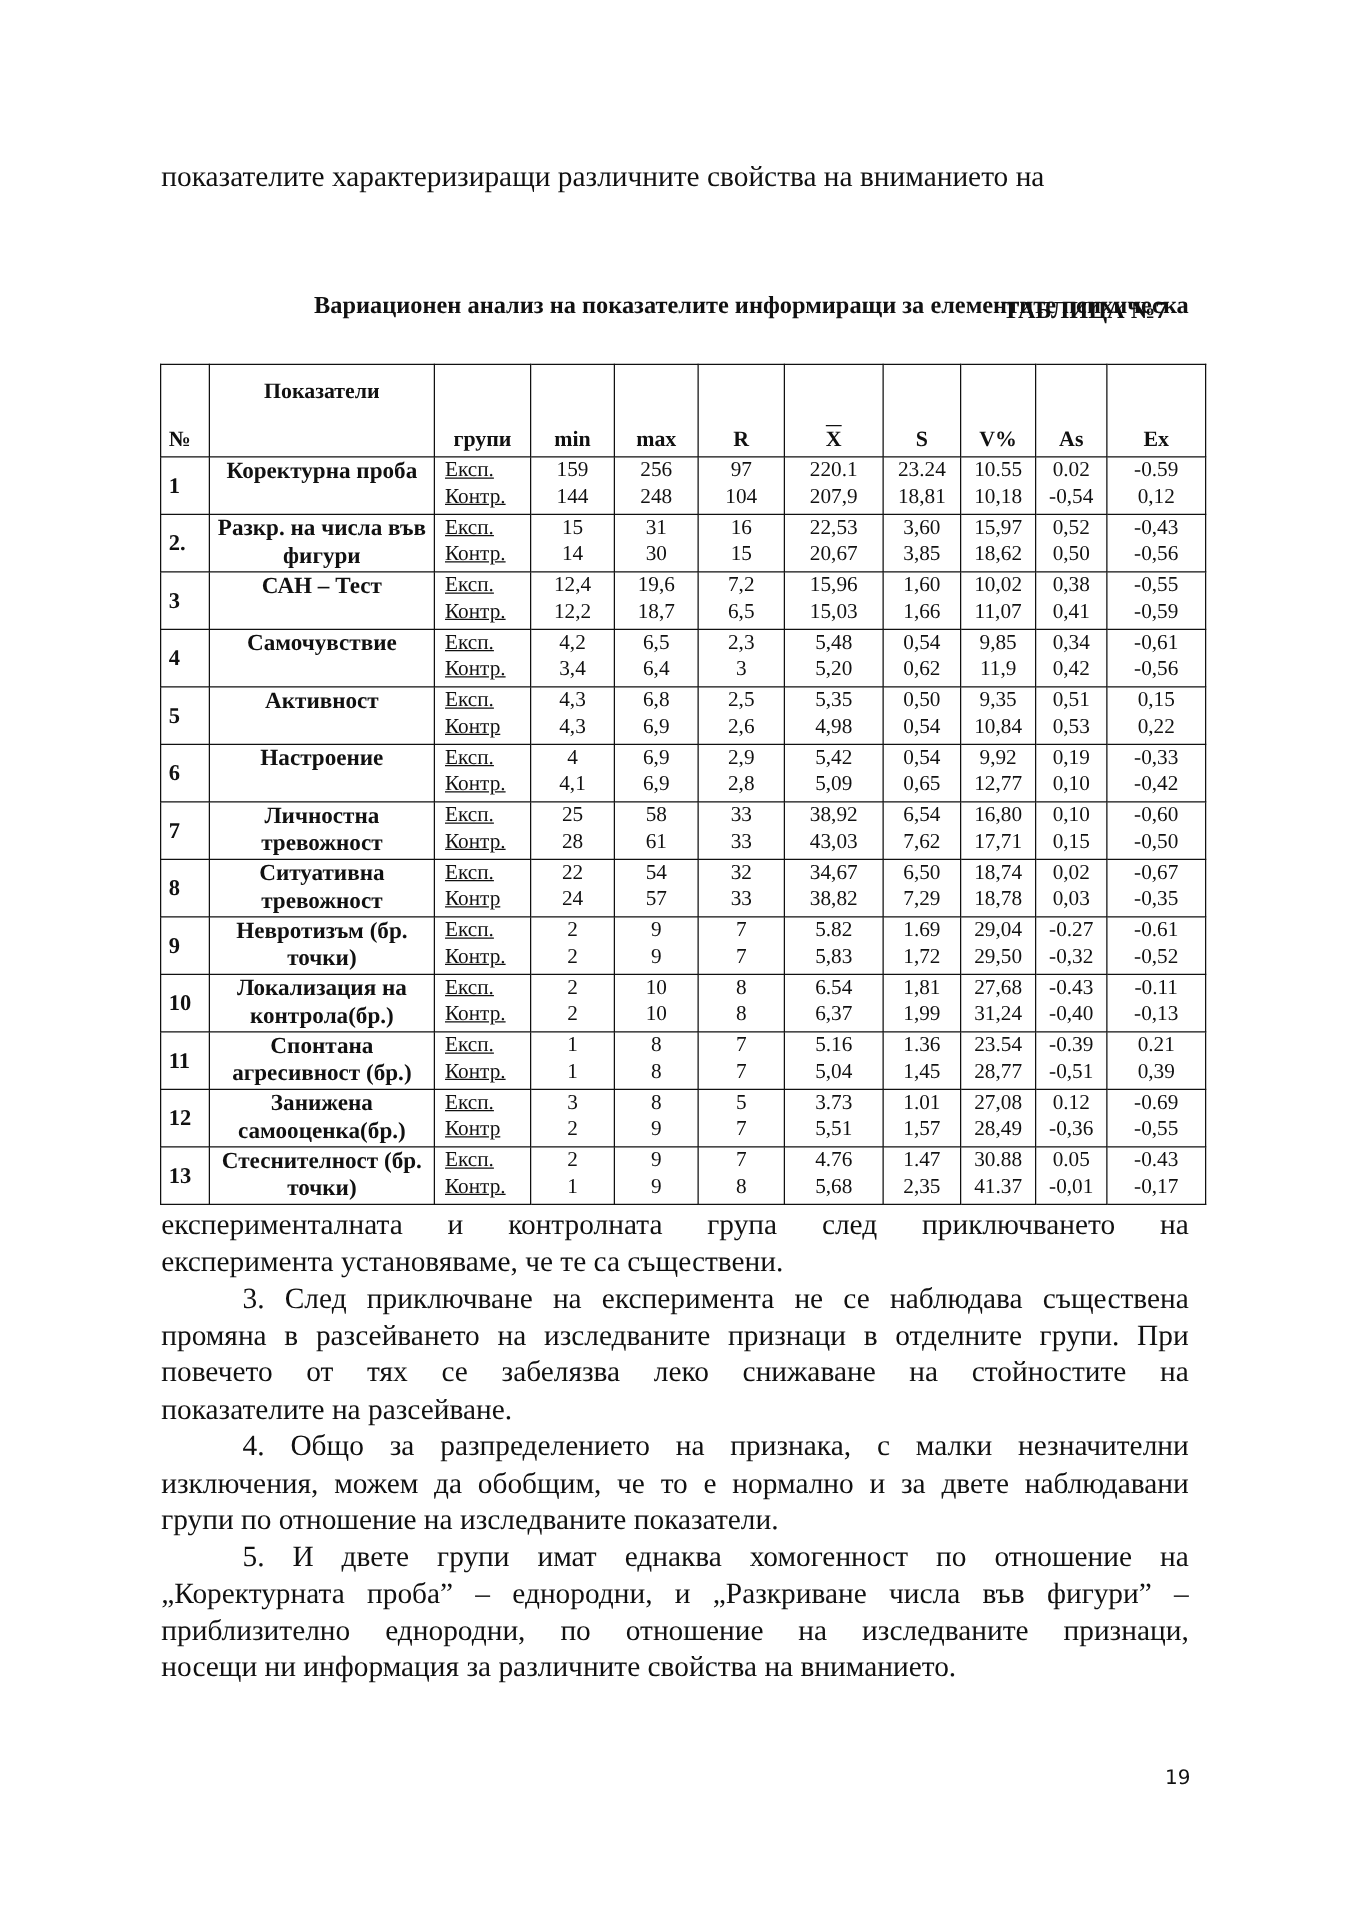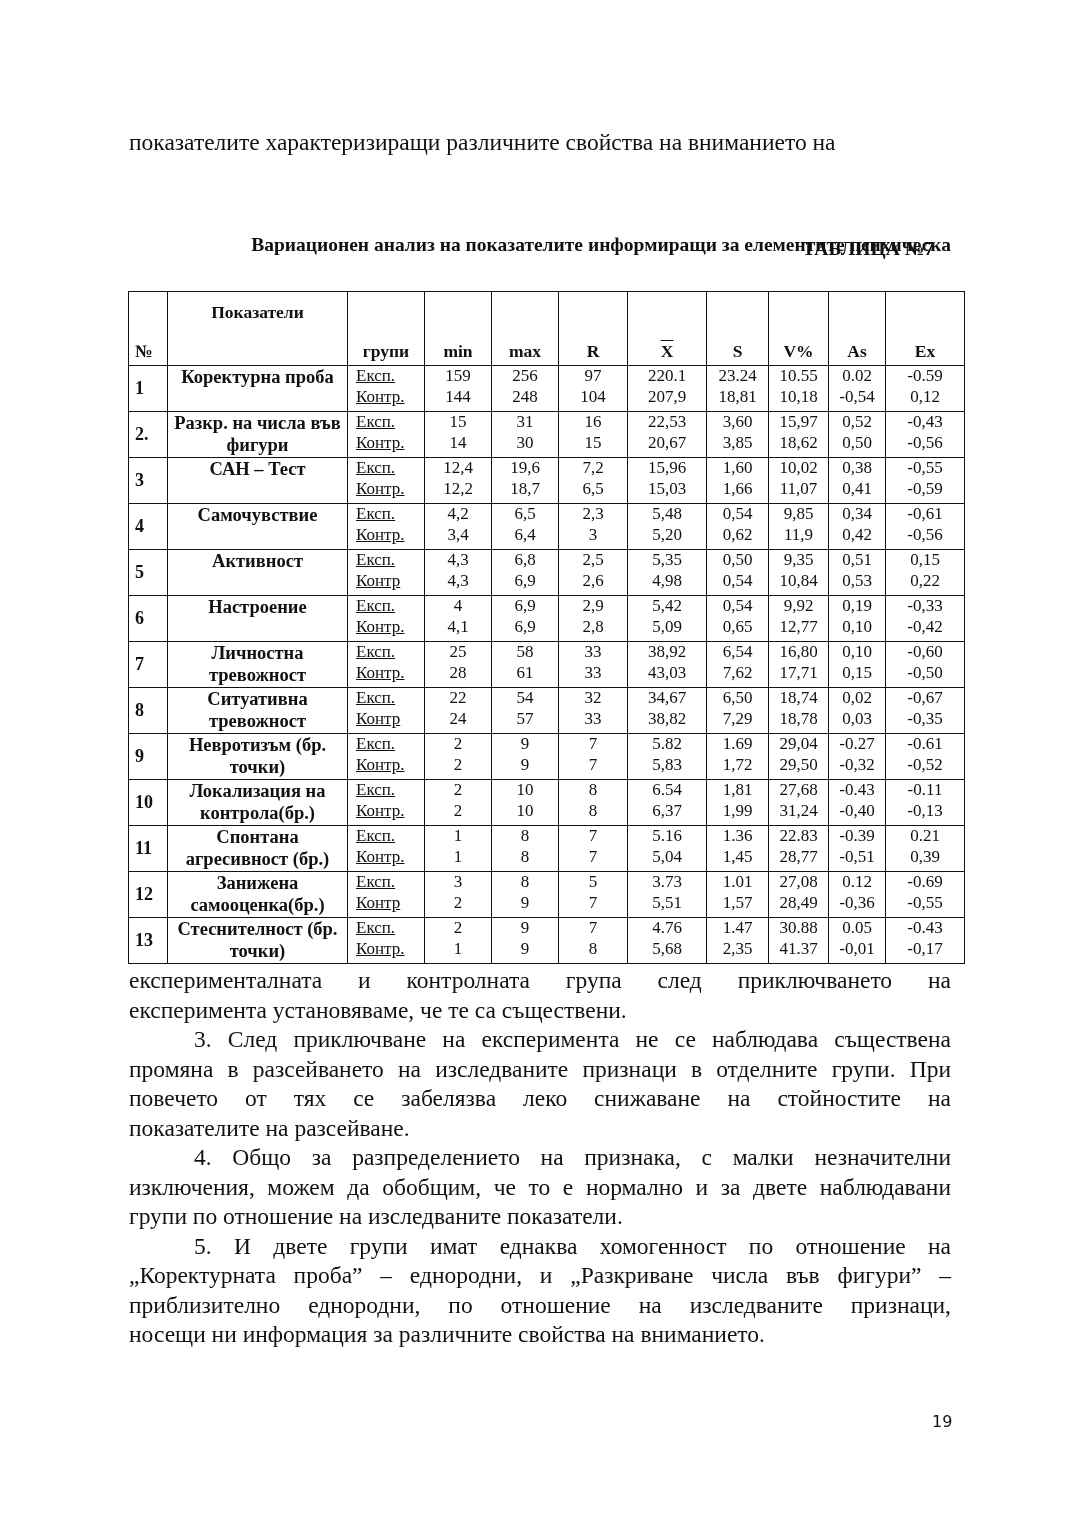--- a/index.html
+++ b/index.html
@@ -507,21 +507,21 @@
         </td>
         <td>
           <span class="v">5.16</span>
           <span class="v">5,04</span>
         </td>
         <td>
           <span class="v">1.36</span>
           <span class="v">1,45</span>
         </td>
         <td>
-          <span class="v">22.83</span>
+          <span class="v">23.54</span>
           <span class="v">28,77</span>
         </td>
         <td>
           <span class="v">-0.39</span>
           <span class="v">-0,51</span>
         </td>
         <td>
           <span class="v">0.21</span>
           <span class="v">0,39</span>
         </td>

